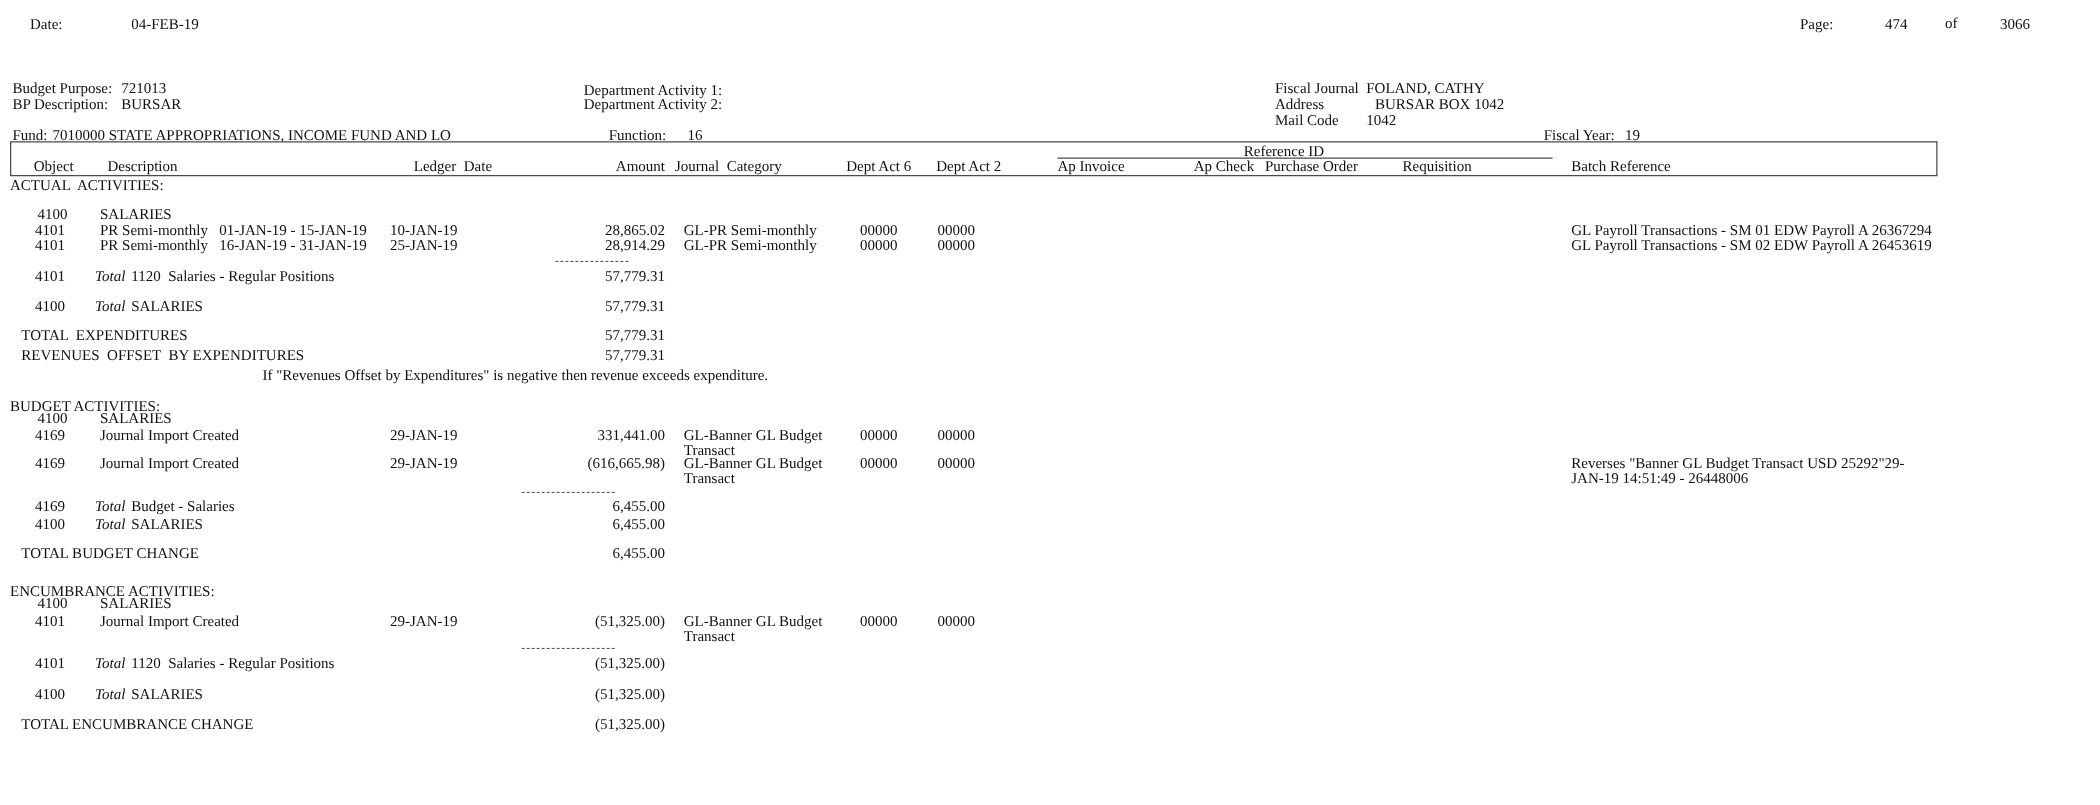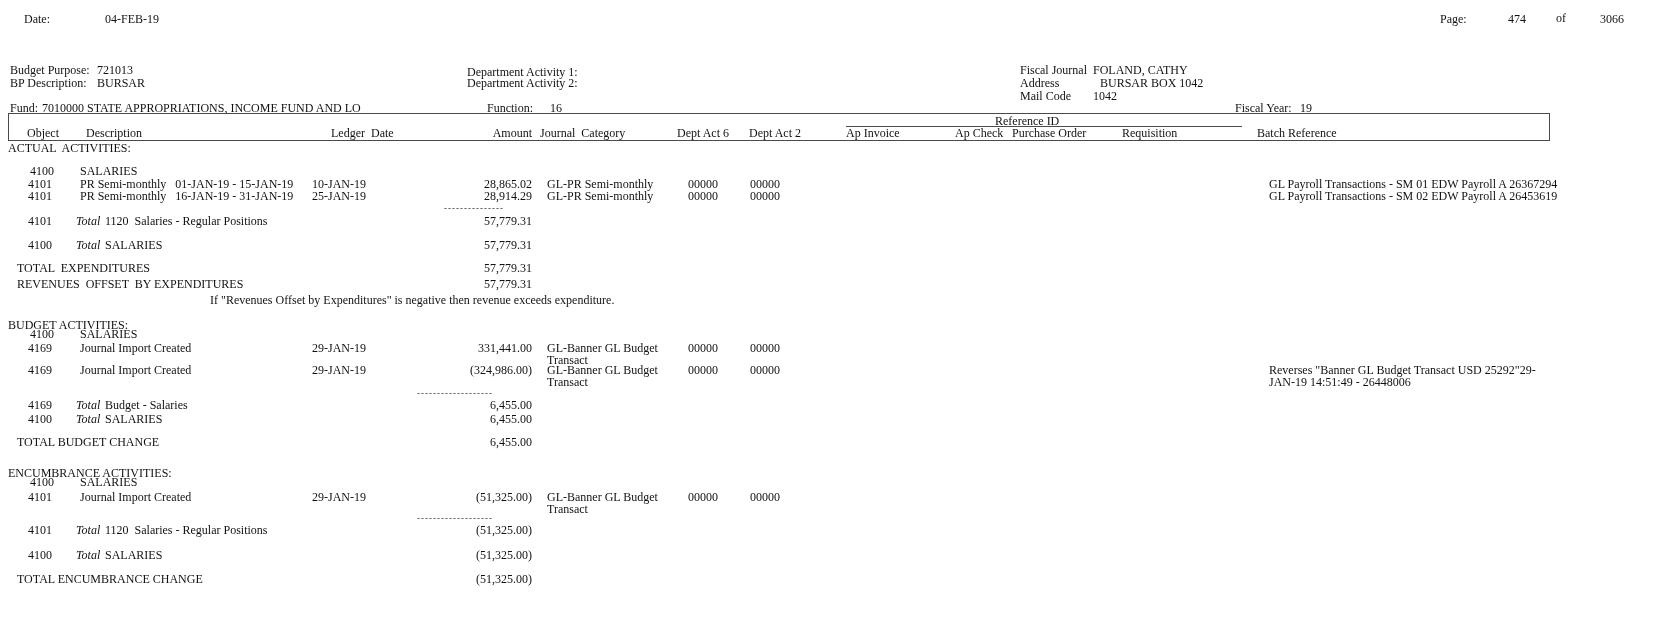--- a/index.html
+++ b/index.html
@@ -14,21 +14,21 @@
   .obj{left:28px;}
   .objg{left:30px;}
   .tot{left:76px;font-style:italic;}
   .dsc{left:80px;}
   .dsc2{left:105px;}
   .dat{left:312px;}
   .amt{left:400px;width:132px;text-align:right;}
   .jrn{left:547px;width:112px;white-space:normal !important;line-height:12px;}
   .d1{left:688px;}
   .d2{left:750px;}
-  .bat{left:1257px;width:290px;white-space:normal !important;line-height:12px;margin-left:12px;}
+  .bat{left:1257px;width:290px;white-space:normal !important;line-height:12px;}
   .sum{left:17px;}
   .sec{left:8px;}
   .rule{font-size:9px;letter-spacing:1px;line-height:9px;color:#222;}
   .hdrbox{position:absolute;left:8px;top:113px;width:1540px;height:26px;border:1px solid #4a4a4a;}
   .refline{position:absolute;left:846px;top:126px;width:396px;border-top:1px solid #4a4a4a;height:0;}
   .colhdr{position:absolute;top:126px;white-space:pre;}
 </style>
 </head>
 <body>
 
@@ -152,21 +152,21 @@
     <span class="amt">331,441.00</span>
     <span class="jrn">GL-Banner GL Budget Transact</span>
     <span class="d1">00000</span>
     <span class="d2">00000</span>
   </div>
 
   <div class="row" style="top:364px">
     <span class="obj">4169</span>
     <span class="dsc">Journal Import Created</span>
     <span class="dat">29-JAN-19</span>
-    <span class="amt">(324,986.00)</span>
+    <span class="amt">(616,665.98)</span>
     <span class="jrn">GL-Banner GL Budget Transact</span>
     <span class="d1">00000</span>
     <span class="d2">00000</span>
     <span class="bat">Reverses "Banner GL Budget Transact USD 25292"29-JAN-19 14:51:49 - 26448006</span>
   </div>
 
   <span class="abs rule" style="left:417px;top:389px">-------------------</span>
 
   <div class="row" style="top:399px">
     <span class="obj">4169</span>

